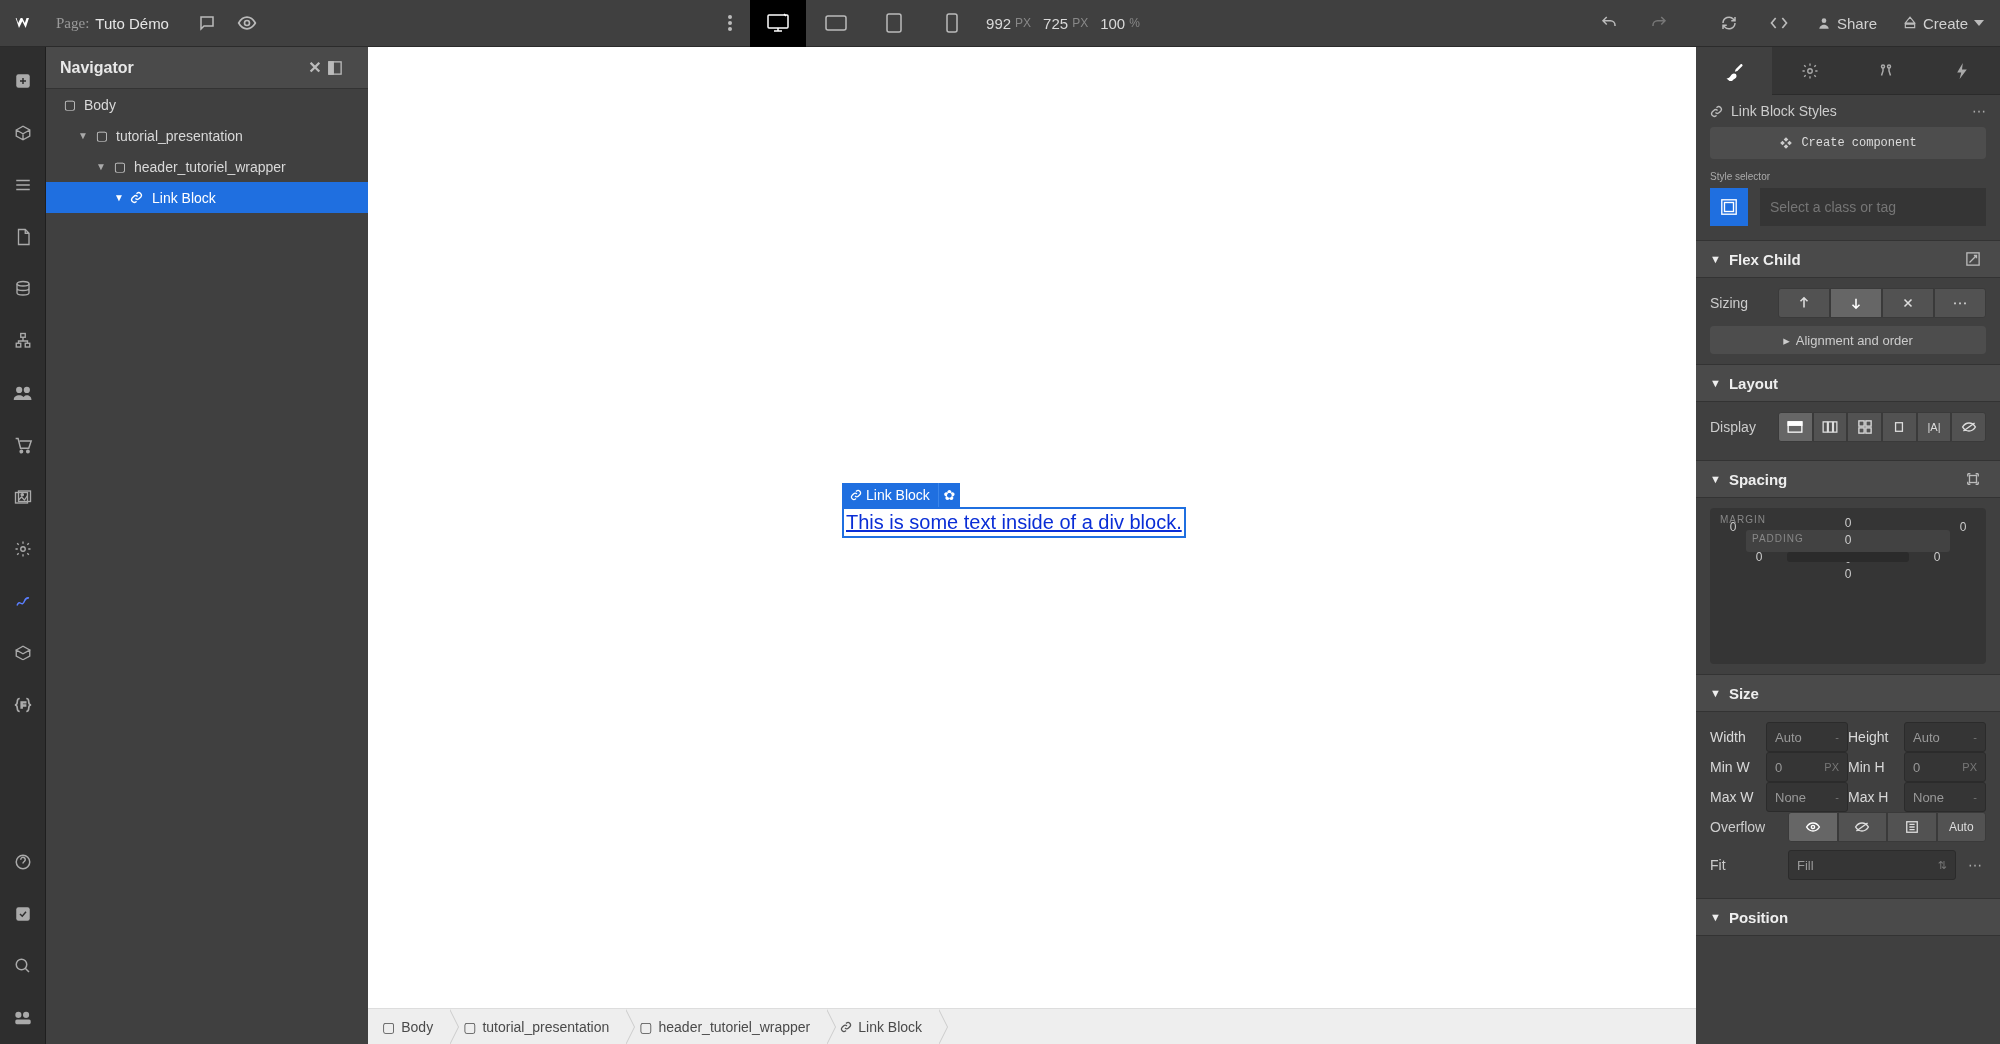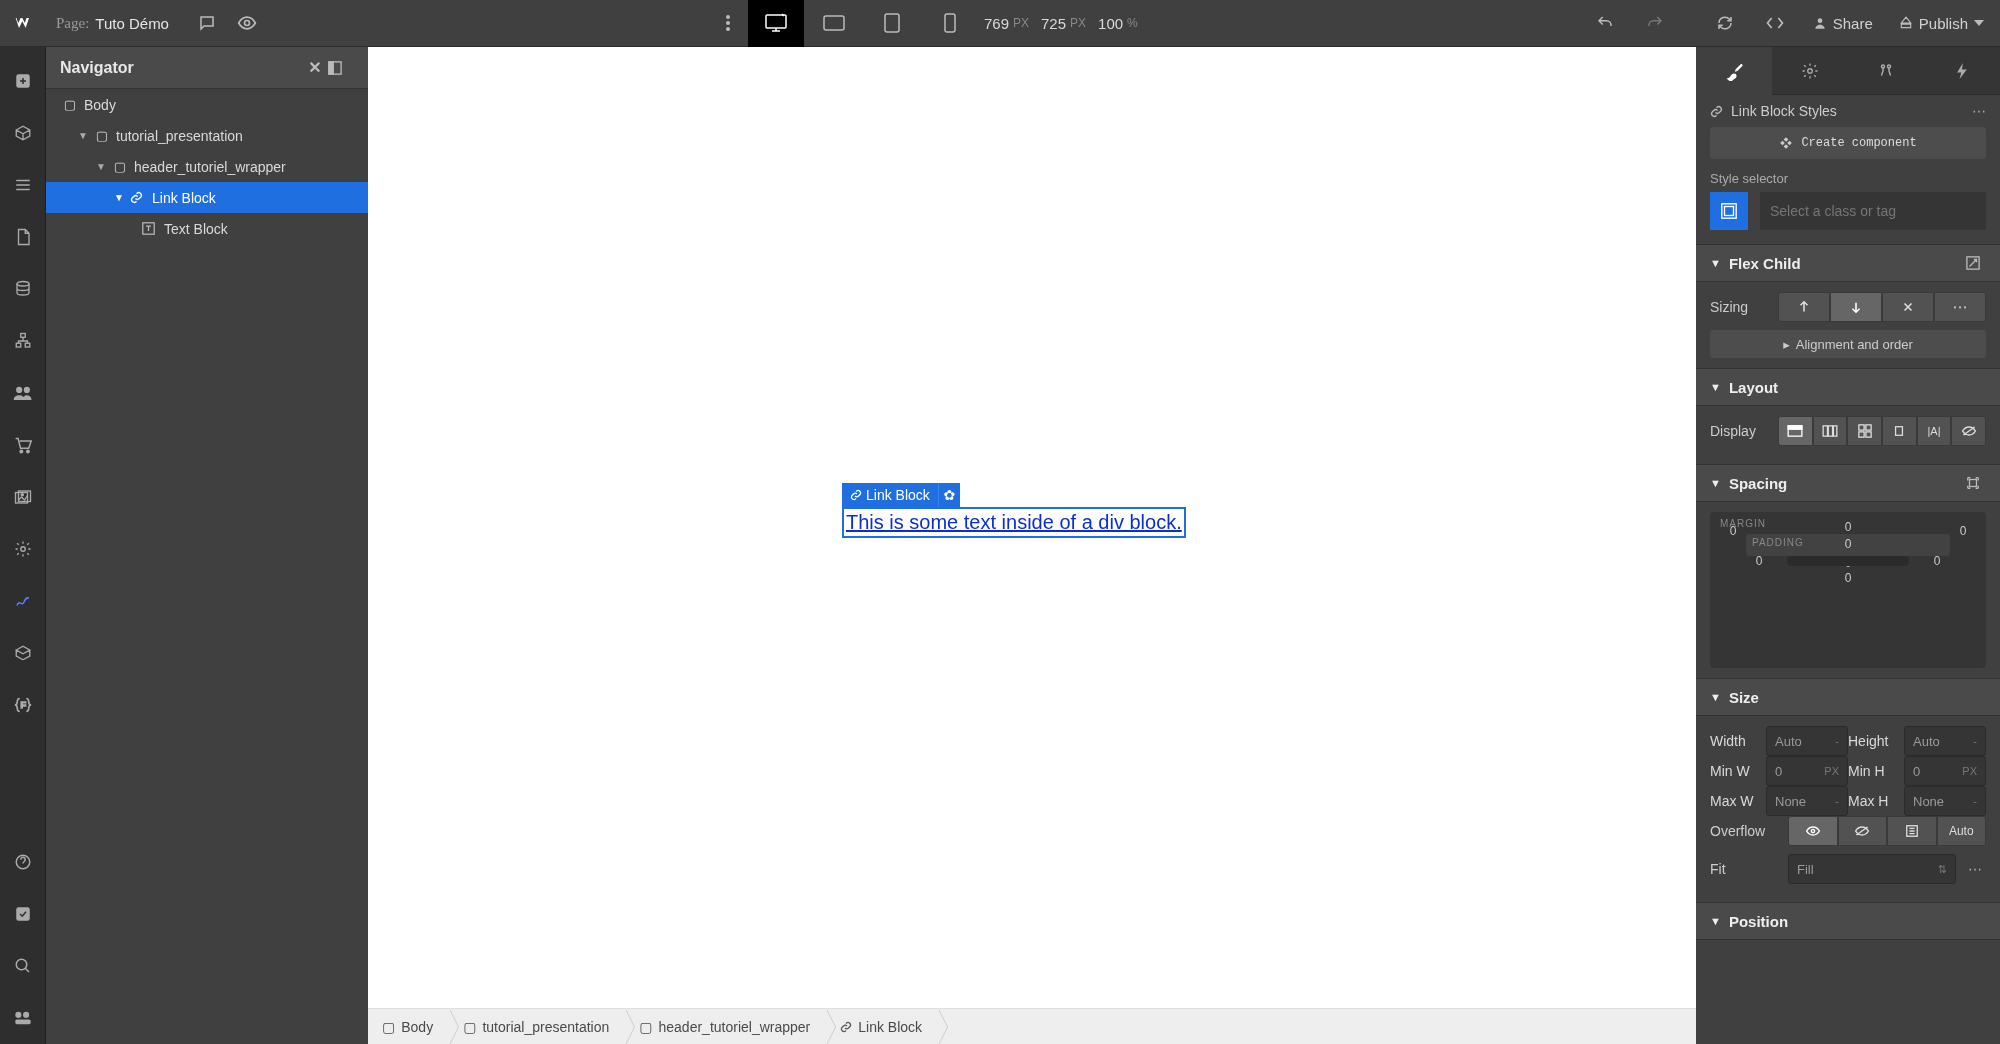--- a/index.html
+++ b/index.html
@@ -59,21 +59,21 @@
 .crumb::before { content: ""; position: absolute; right: -10px; top: 0; width: 0; height: 0; border-top: 18px solid transparent; border-bottom: 18px solid transparent; border-left: 9px solid #ccc; z-index: 1; }
 
 
 .rightpanel { width: 304px; background: #404040; display: flex; flex-direction: column; overflow-y: auto; }
 .rp-tabs { height: 48px; display: flex; background: #353535; }
 .rp-tab { flex: 1; display: flex; align-items: center; justify-content: center; color: #aaa; cursor: pointer; border-bottom: 1px solid #2b2b2b; }
 .rp-tab.active { background: #404040; border-bottom: none; color: #fff; }
 .rp-row { display: flex; align-items: center; padding: 8px 14px; font-size: 14px; color: #ccc; gap: 8px; }
 .rp-title { flex: 1; }
 .rp-btn { background: #4d4d4d; color: #ddd; height: 32px; display: flex; align-items: center; justify-content: center; border-radius: 4px; cursor: pointer; gap: 8px; margin: 0 14px; font-family: Liberation Mono, monospace; }
-.rp-label { color: #aaa; font-size: 13px; padding: 12px 14px 6px; }
+.rp-label { color: #aaa; font-size: 10px; padding: 12px 14px 6px; }
 .rp-select { display: flex; align-items: center; gap: 12px; margin: 0 14px 14px; }
 .rp-select .sq { width: 38px; height: 38px; background: #1f6fe0; display: flex; align-items: center; justify-content: center; }
 .rp-select input { flex: 1; height: 38px; background: #353535; border: none; color: #bbb; padding: 0 10px; font-size: 14px; }
 
 .section-head { height: 38px; background: #4a4a4a; display: flex; align-items: center; padding: 0 14px; font-size: 15px; font-weight: 600; color: #eee; border-top: 1px solid #333; border-bottom: 1px solid #333; }
 .section-head .caret2 { margin-right: 8px; font-size: 11px; }
 .section-head .sh-spacer { flex: 1; }
 .section-head .sh-ic { width: 20px; text-align: center; color: #bbb; cursor: pointer; }
 
 .section-body { padding: 10px 14px; font-size: 14px; }
@@ -148,21 +148,21 @@
           <rect x="1" y="1" width="14" height="18" rx="2"></rect>
         </svg>
     </div>
     <div class="device">
       <svg width="12" height="20" viewBox="0 0 12 20" fill="none" stroke="#bbb" stroke-width="1.5">
           <rect x="1" y="1" width="10" height="18" rx="2"></rect>
         </svg>
     </div>
   </div>
   <div class="dim">
-    <span>769</span>
+    <span>992</span>
       <span class="unit">PX</span>
   </div>
   <div class="dim">
     <span>725</span>
       <span class="unit">PX</span>
   </div>
   <div class="dim">
     <span>100</span>
       <span class="unit">%</span>
   </div>
@@ -192,21 +192,21 @@
       <svg width="14" height="14" viewBox="0 0 24 24" fill="#bbb">
           <circle cx="12" cy="8" r="4"></circle>
           <path d="M4 22c0-4 4-7 8-7s8 3 8 7"></path>
         </svg>
       <span>Share</span>
     </div>
     <div class="action">
       <svg width="14" height="14" viewBox="0 0 24 24" fill="none" stroke="#bbb" stroke-width="2">
           <path d="M12 2l8 10H4zM4 14h16v6H4z"></path>
         </svg>
-      <span>Publish</span>
+      <span>Create</span>
       <svg width="10" height="6" viewBox="0 0 10 6" fill="#bbb">
           <path d="M0 0l5 6 5-6z"></path>
         </svg>
     </div>
   </div>
 </div>
 
 <div class="main">
 
   <div class="sidebar">
@@ -345,29 +345,20 @@
           <span>header_tutoriel_wrapper</span>
       </div>
       <div class="nav-item indent-4 selected">
         <span class="caret">▼</span>
           <span class="ni-ic">
           <svg width="13" height="13" viewBox="0 0 24 24" fill="none" stroke="#fff" stroke-width="2.5">
               <path d="M10 14a5 5 0 007 0l3-3a5 5 0 00-7-7l-1 1M14 10a5 5 0 00-7 0l-3 3a5 5 0 007 7l1-1"></path>
             </svg>
         </span>
           <span>Link Block</span>
-      </div>
-      <div class="nav-item indent-5">
-        <span class="ni-ic">
-          <svg width="13" height="13" viewBox="0 0 16 16" fill="none" stroke="#bbb" stroke-width="1.5">
-              <rect x="1" y="1" width="14" height="14"></rect>
-              <path d="M5 5h6M8 5v6"></path>
-            </svg>
-        </span>
-          <span>Text Block</span>
       </div>
     </div>
   </div>
 
   <div class="canvas-wrap">
     <div class="canvas">
       <div class="sel-box">
         <div class="sel-label">
           <span class="ll">
             <svg width="12" height="12" viewBox="0 0 24 24" fill="none" stroke="#fff" stroke-width="2.5">

